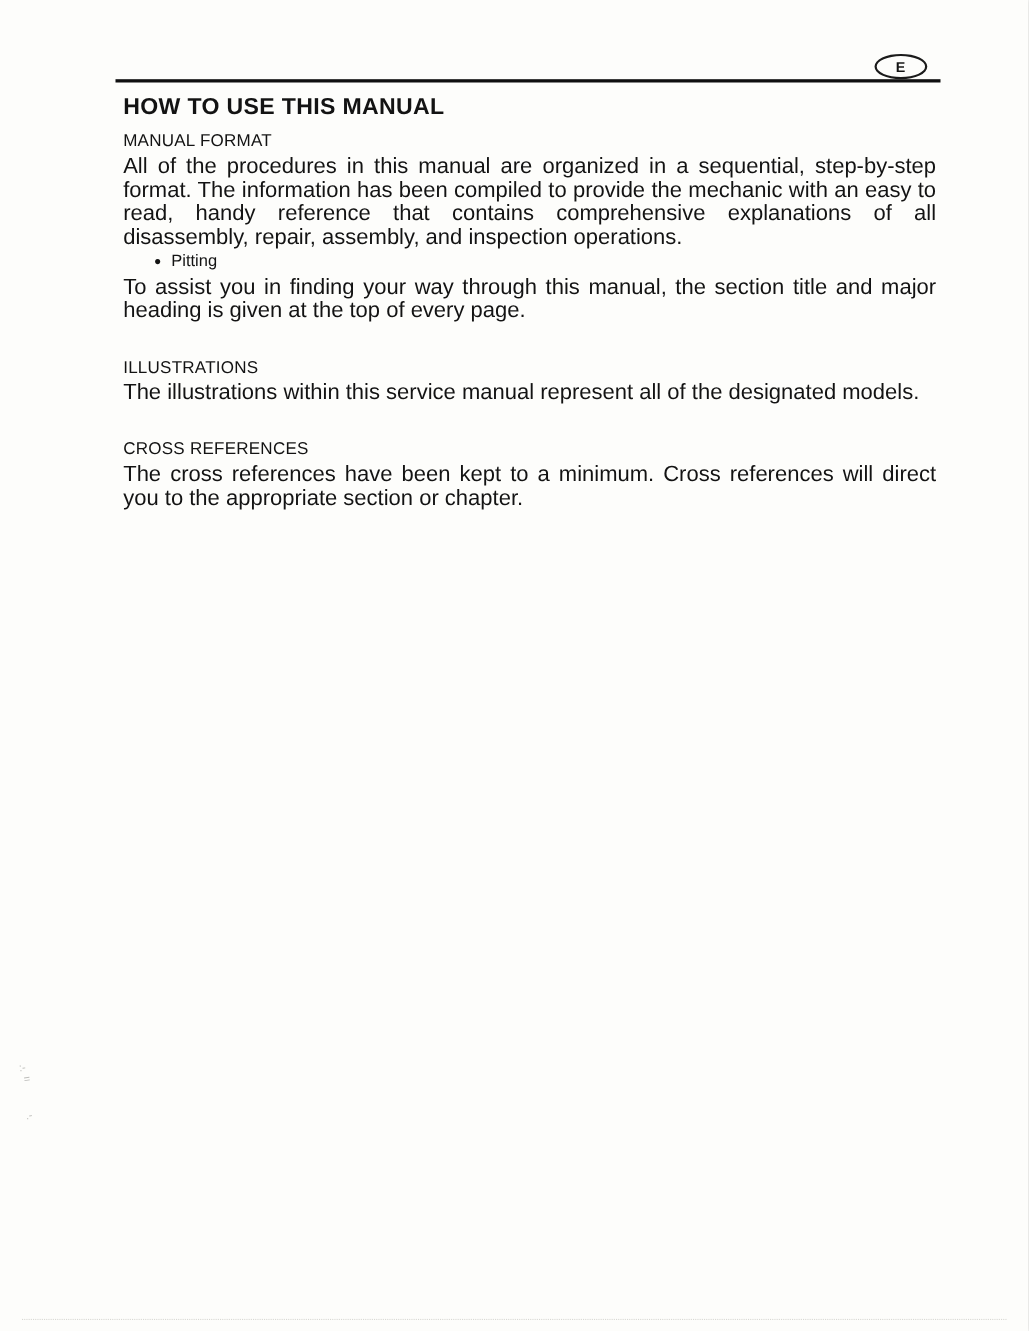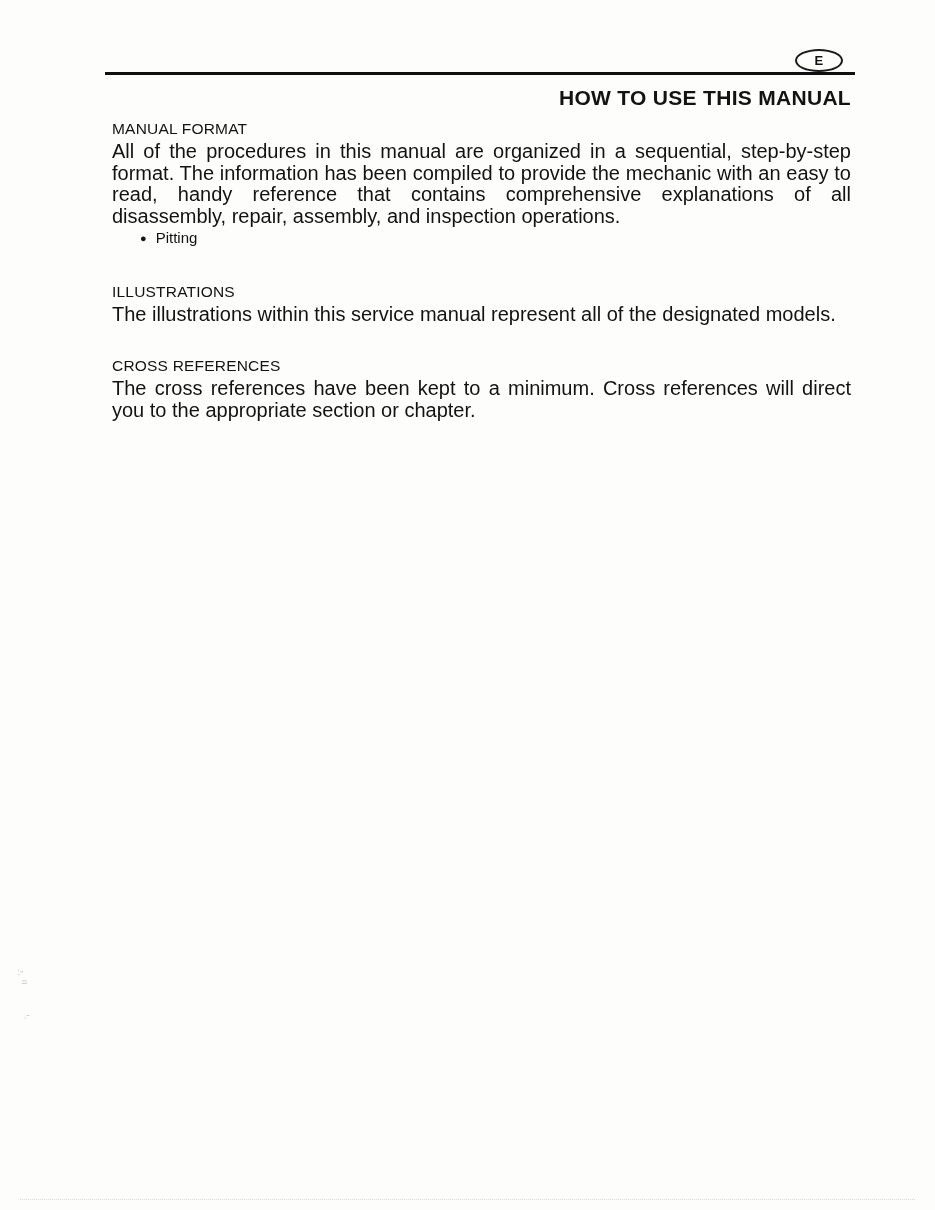--- a/index.html
+++ b/index.html
@@ -46,21 +46,21 @@
   }
 
   .content {
     position: absolute;
     top: 82px;
     left: 112px;
     width: 739px;
   }
 
   .doc-title {
-    text-align: right;
+    text-align: left;
     font-size: 21px;
     font-weight: bold;
     letter-spacing: 0.3px;
     margin: 4px 0 10px 0;
   }
 
   .section-heading {
     font-size: 15.5px;
     font-weight: normal;
     letter-spacing: 0.2px;
@@ -133,20 +133,21 @@
 
     <h1 class="doc-title">HOW TO USE THIS MANUAL</h1>
 
     <div class="section">
       <h2 class="section-heading">MANUAL FORMAT</h2>
       <p class="para">All of the procedures in this manual are organized in a sequential, step-by-step format. The information has been compiled to provide the mechanic with an easy to read, handy reference that contains comprehensive explanations of all disassembly, repair, assembly, and inspection operations.</p>
       <div class="bullet-line">
         <span class="bullet-glyph">●</span>
         <span>Pitting</span>
       </div>
+      <p class="para">To assist you in finding your way through this manual, the section title and major heading is given at the top of every page.</p>
     </div>
 
     <div class="section">
       <h2 class="section-heading">ILLUSTRATIONS</h2>
       <p class="para">The illustrations within this service manual represent all of the designated models.</p>
     </div>
 
     <div class="section">
       <h2 class="section-heading">CROSS REFERENCES</h2>
       <p class="para">The cross references have been kept to a minimum. Cross references will direct you to the appropriate section or chapter.</p>

